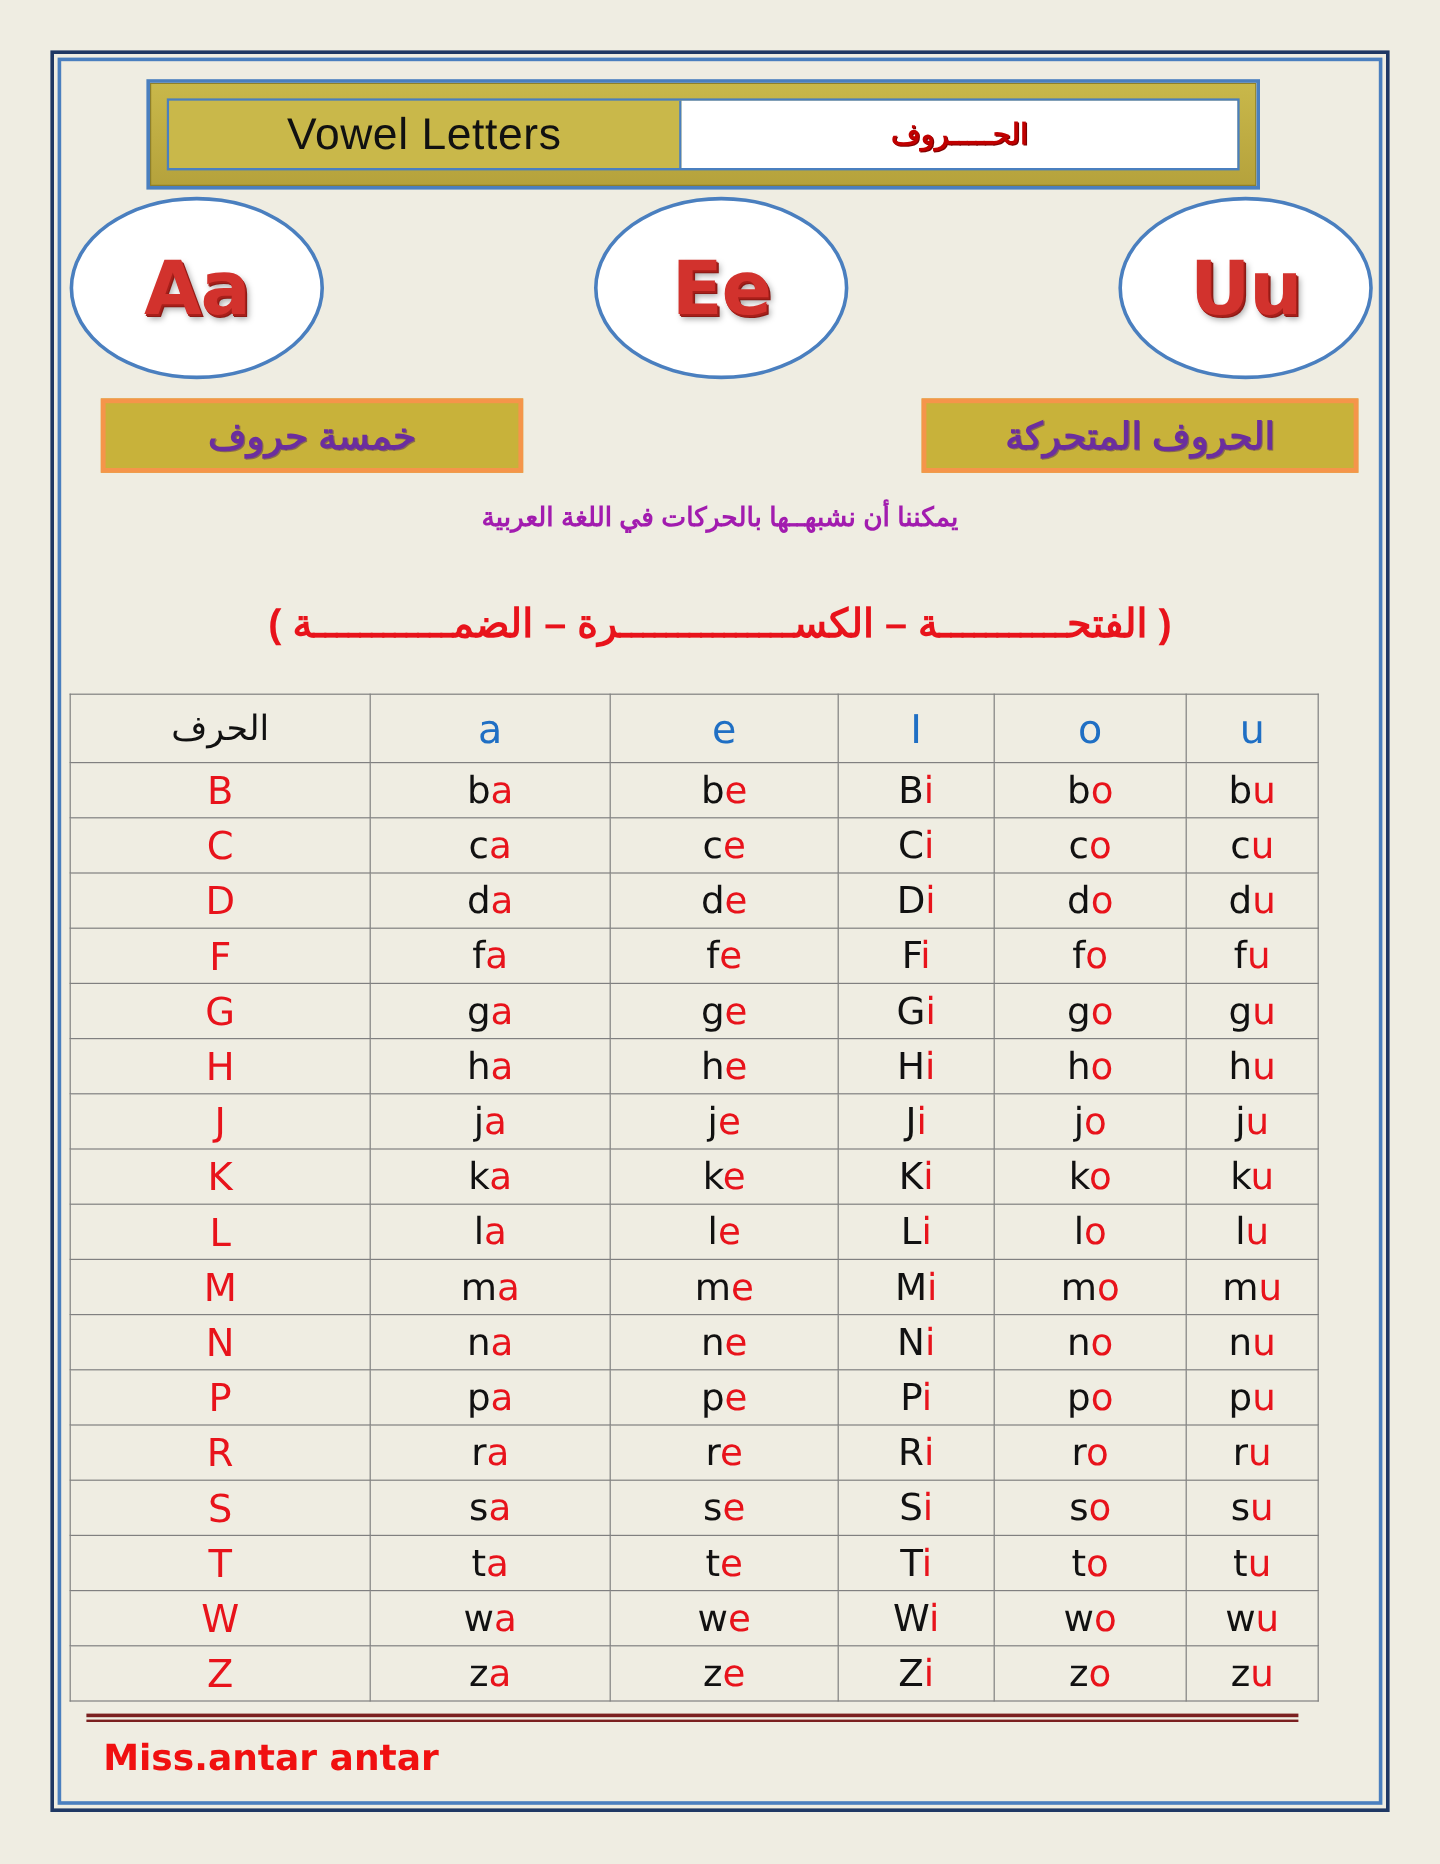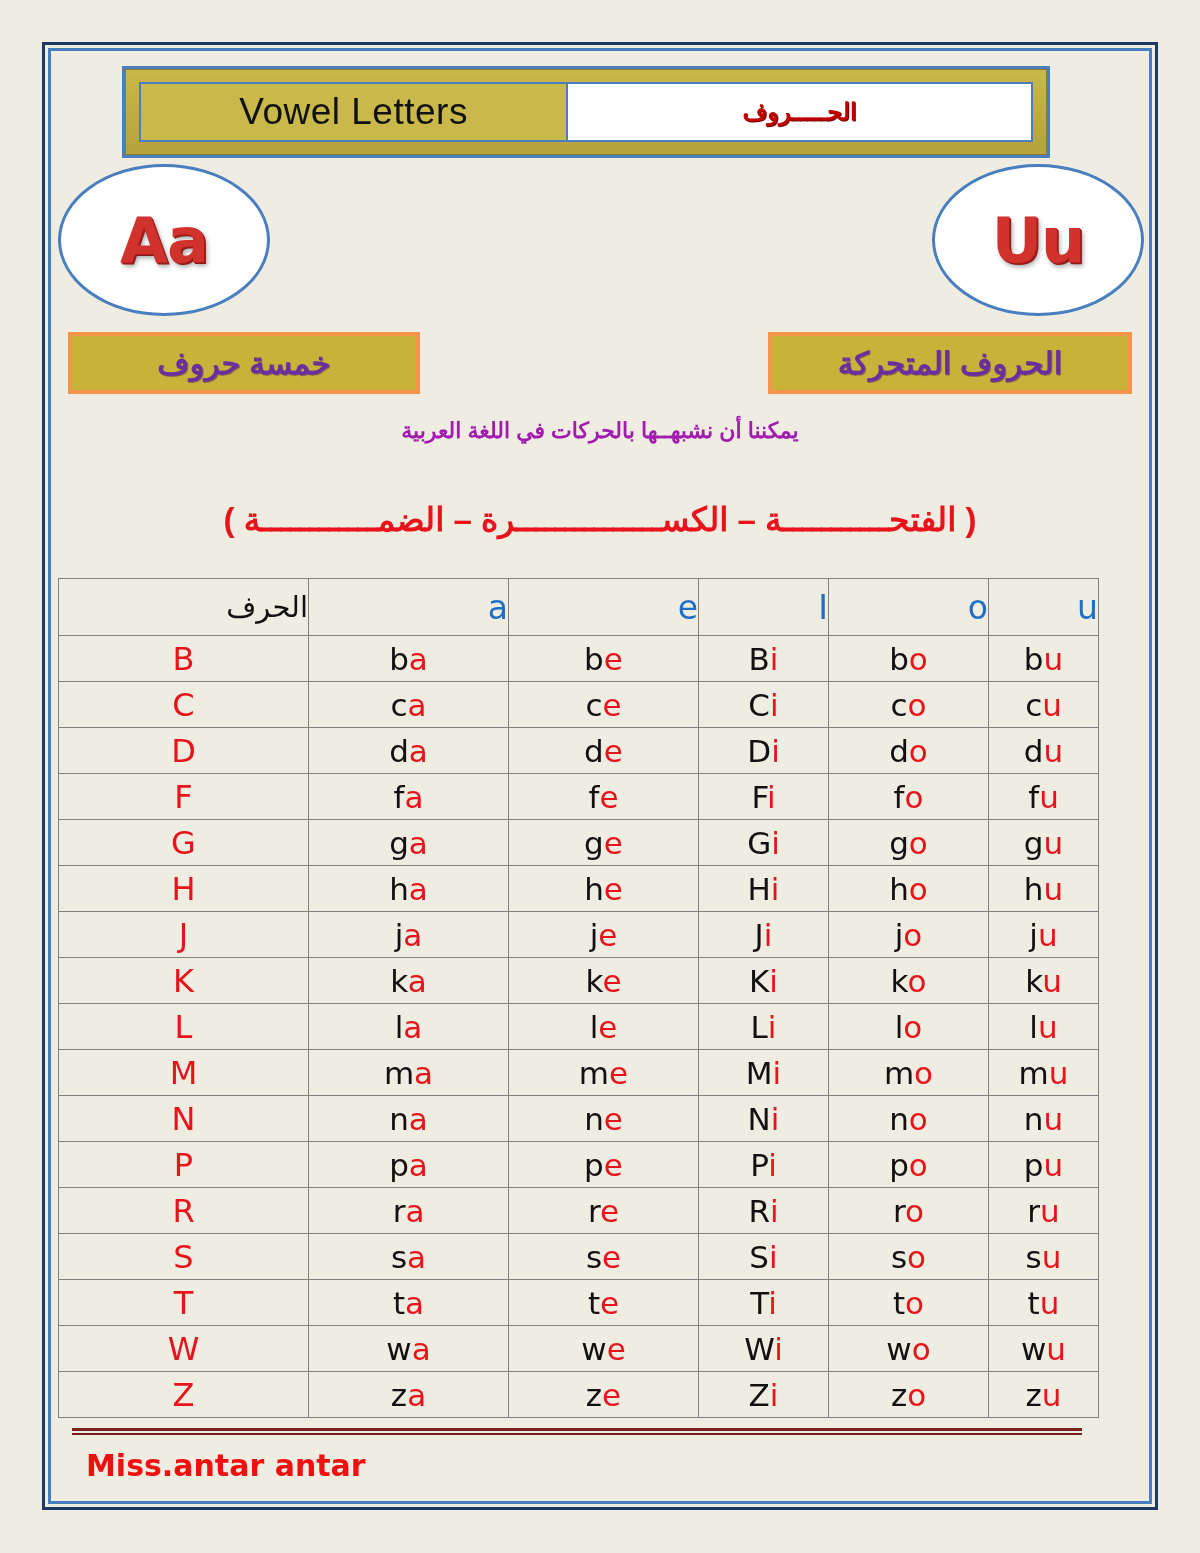--- a/index.html
+++ b/index.html
@@ -131,21 +131,21 @@
     position: absolute;
     top: 0;
     height: 62px;
     background: #C8B23A;
     border: 4px solid #F5954A;
     box-sizing: border-box;
     display: flex;
     align-items: center;
     justify-content: center;
   }
-  #gold-box-left  { left: 0;   width: 352px; }
+  #gold-box-left  { left: 16px;   width: 352px; }
   #gold-box-right { right: 0;  width: 364px; }
   .gold-box-text {
     font-size: 31px;
     font-weight: bold;
     color: #6B2E9E;
     direction: rtl;
     text-shadow: 1px 1px 0 rgba(60,20,100,0.45);
   }
 
   
@@ -191,21 +191,21 @@
     height: 45px;
     font-weight: normal;
   }
   .col-letter { width: 250px; }
   .col-a { width: 200px; }
   .col-e { width: 190px; }
   .col-i { width: 130px; }
   .col-o { width: 160px; }
   .col-u { width: 110px; }
 
-  #syllable-table thead td { height: 56px; text-align: right; }
+  #syllable-table thead td { height: 56px; }
   .th-arabic {
     font-size: 29px;
     font-weight: bold;
     color: #111111;
     direction: rtl;
   }
   .th-vowel {
     font-size: 33px;
     font-weight: bold;
     color: #1F6FC4;
@@ -267,20 +267,23 @@
     </div>
     <div id="title-ar-box">
       <span id="title-ar-text">الحـــــروف</span>
     </div>
   </div>
 </div>
 
 <div id="vowel-row">
   <div class="vowel-ellipse">
     <span class="vowel-label">Aa</span>
+  </div>
+  <div class="vowel-ellipse">
+    <span class="vowel-label">Ee</span>
   </div>
   <div class="vowel-ellipse">
     <span class="vowel-label">Uu</span>
   </div>
 </div>
 
 <div id="gold-label-row">
   <div class="gold-box" id="gold-box-left">
     <span class="gold-box-text">خمسة حروف</span>
   </div>

